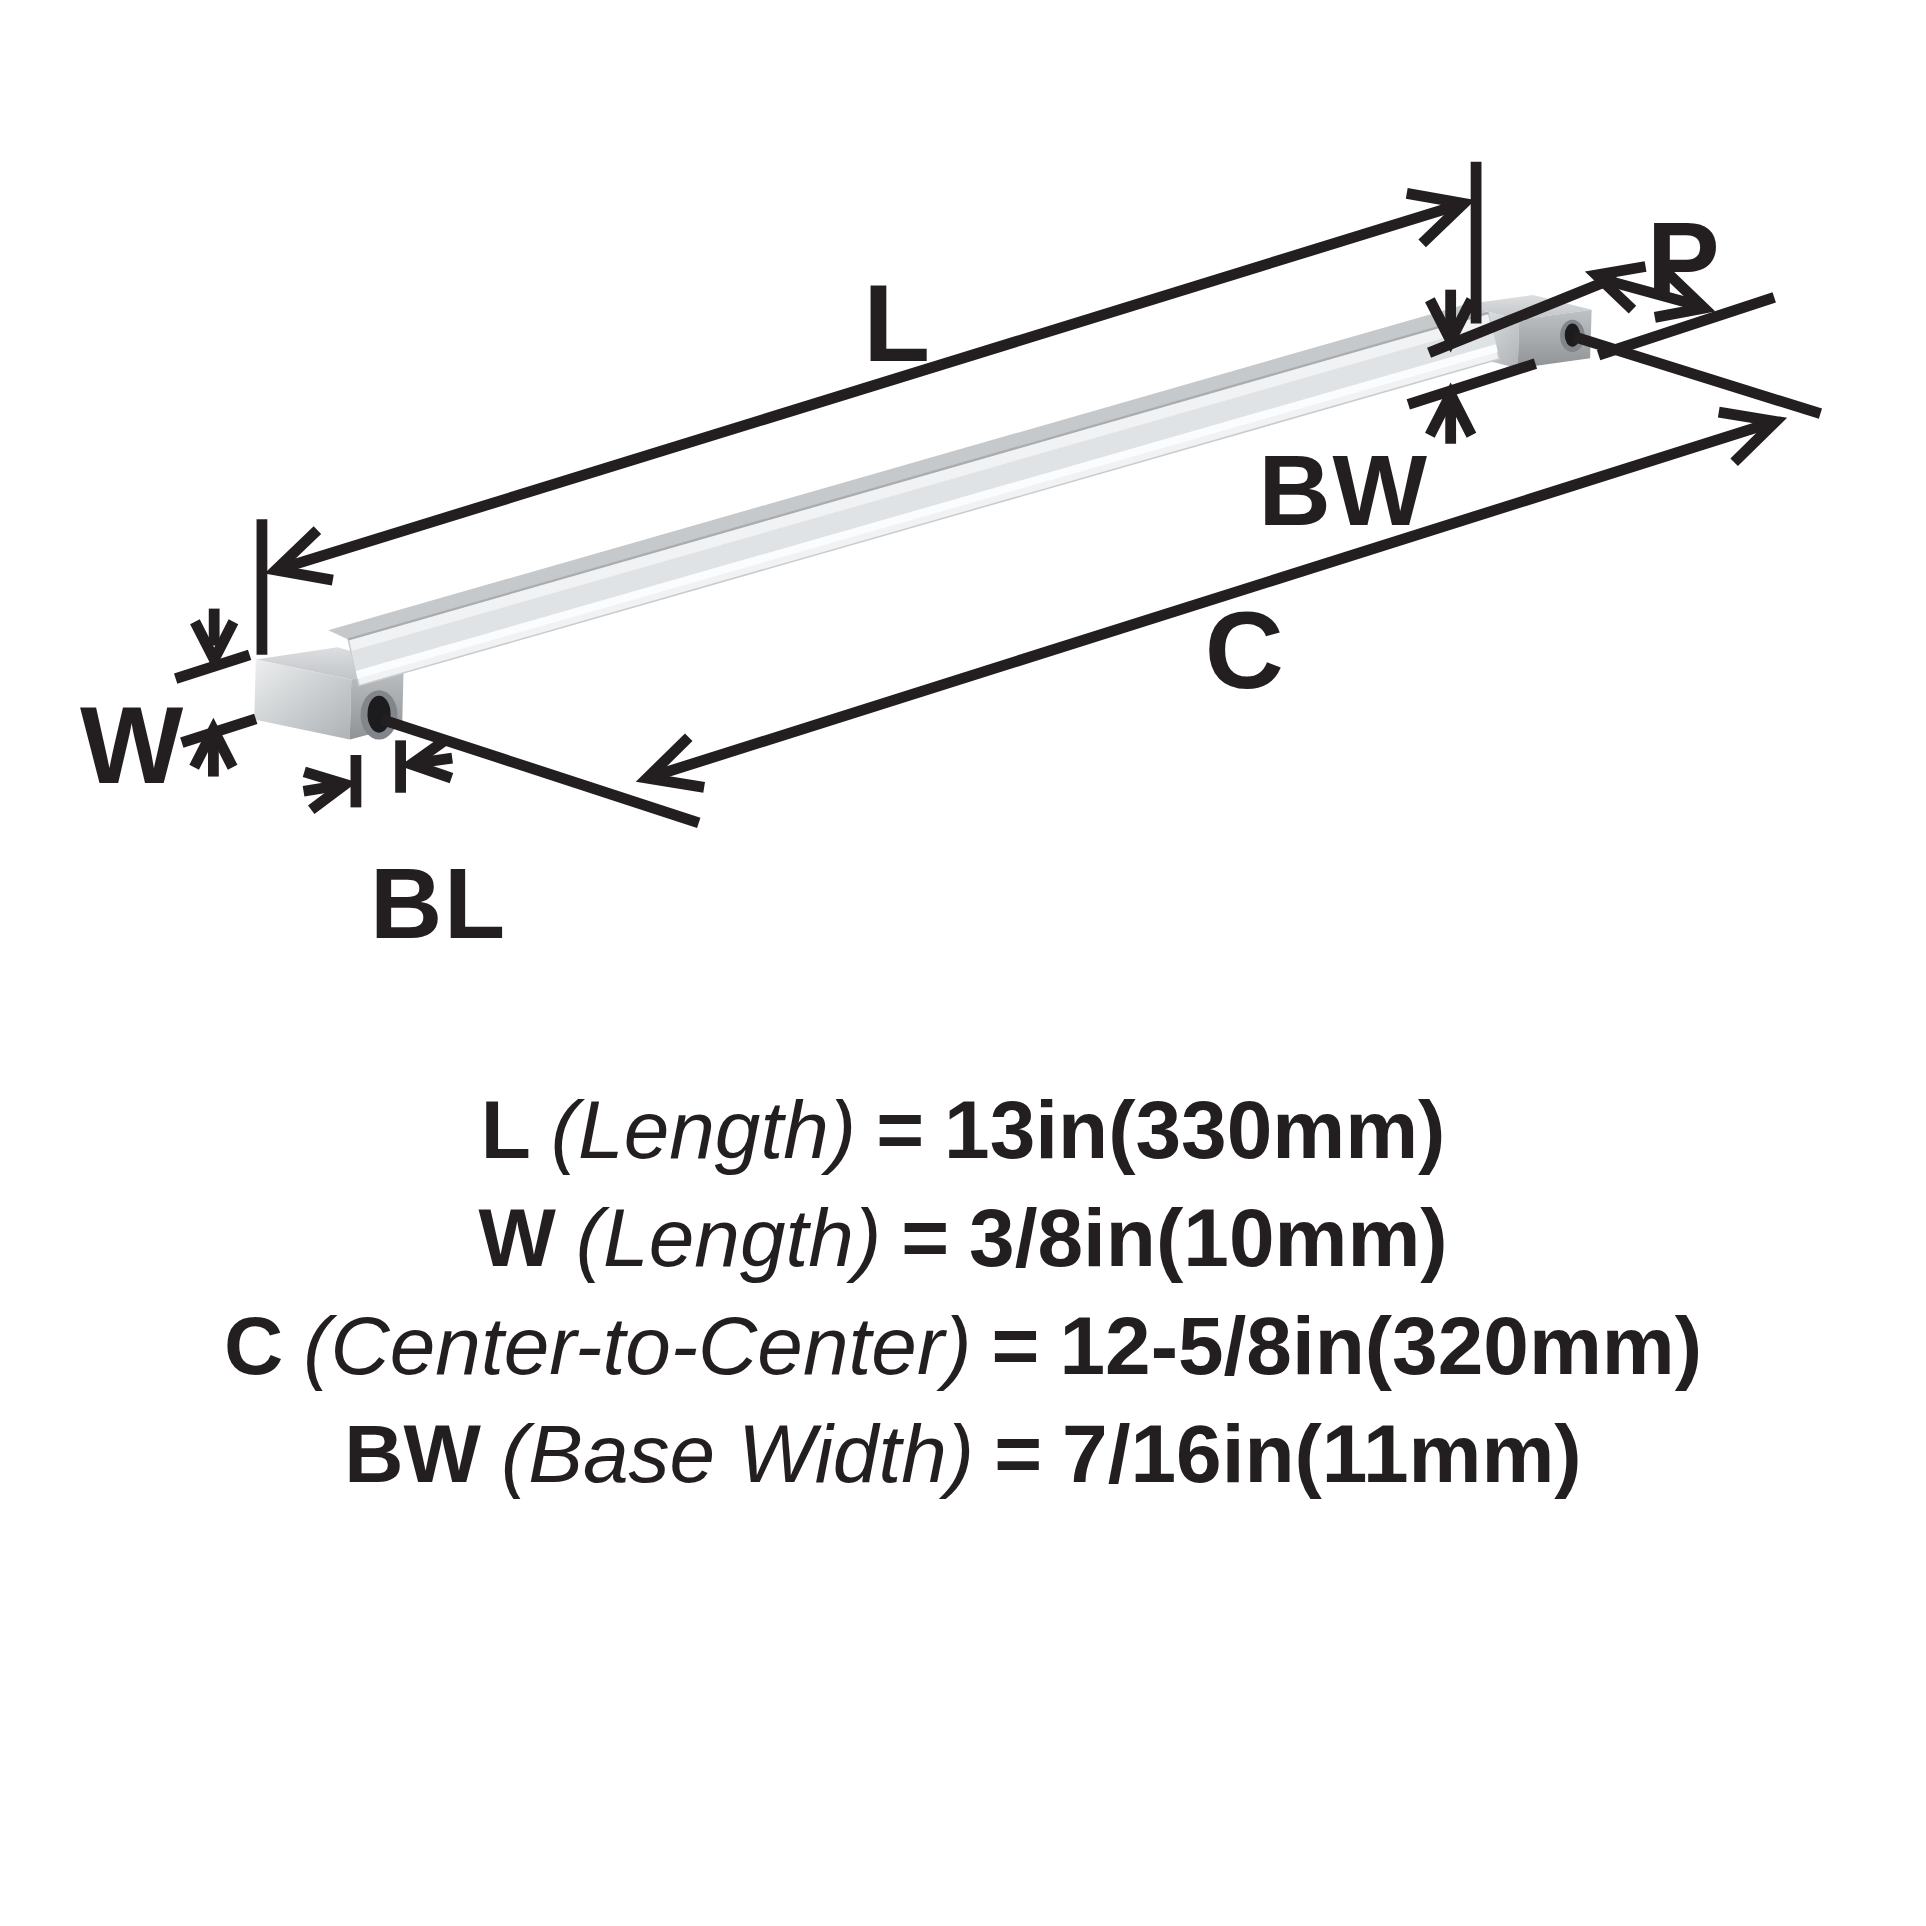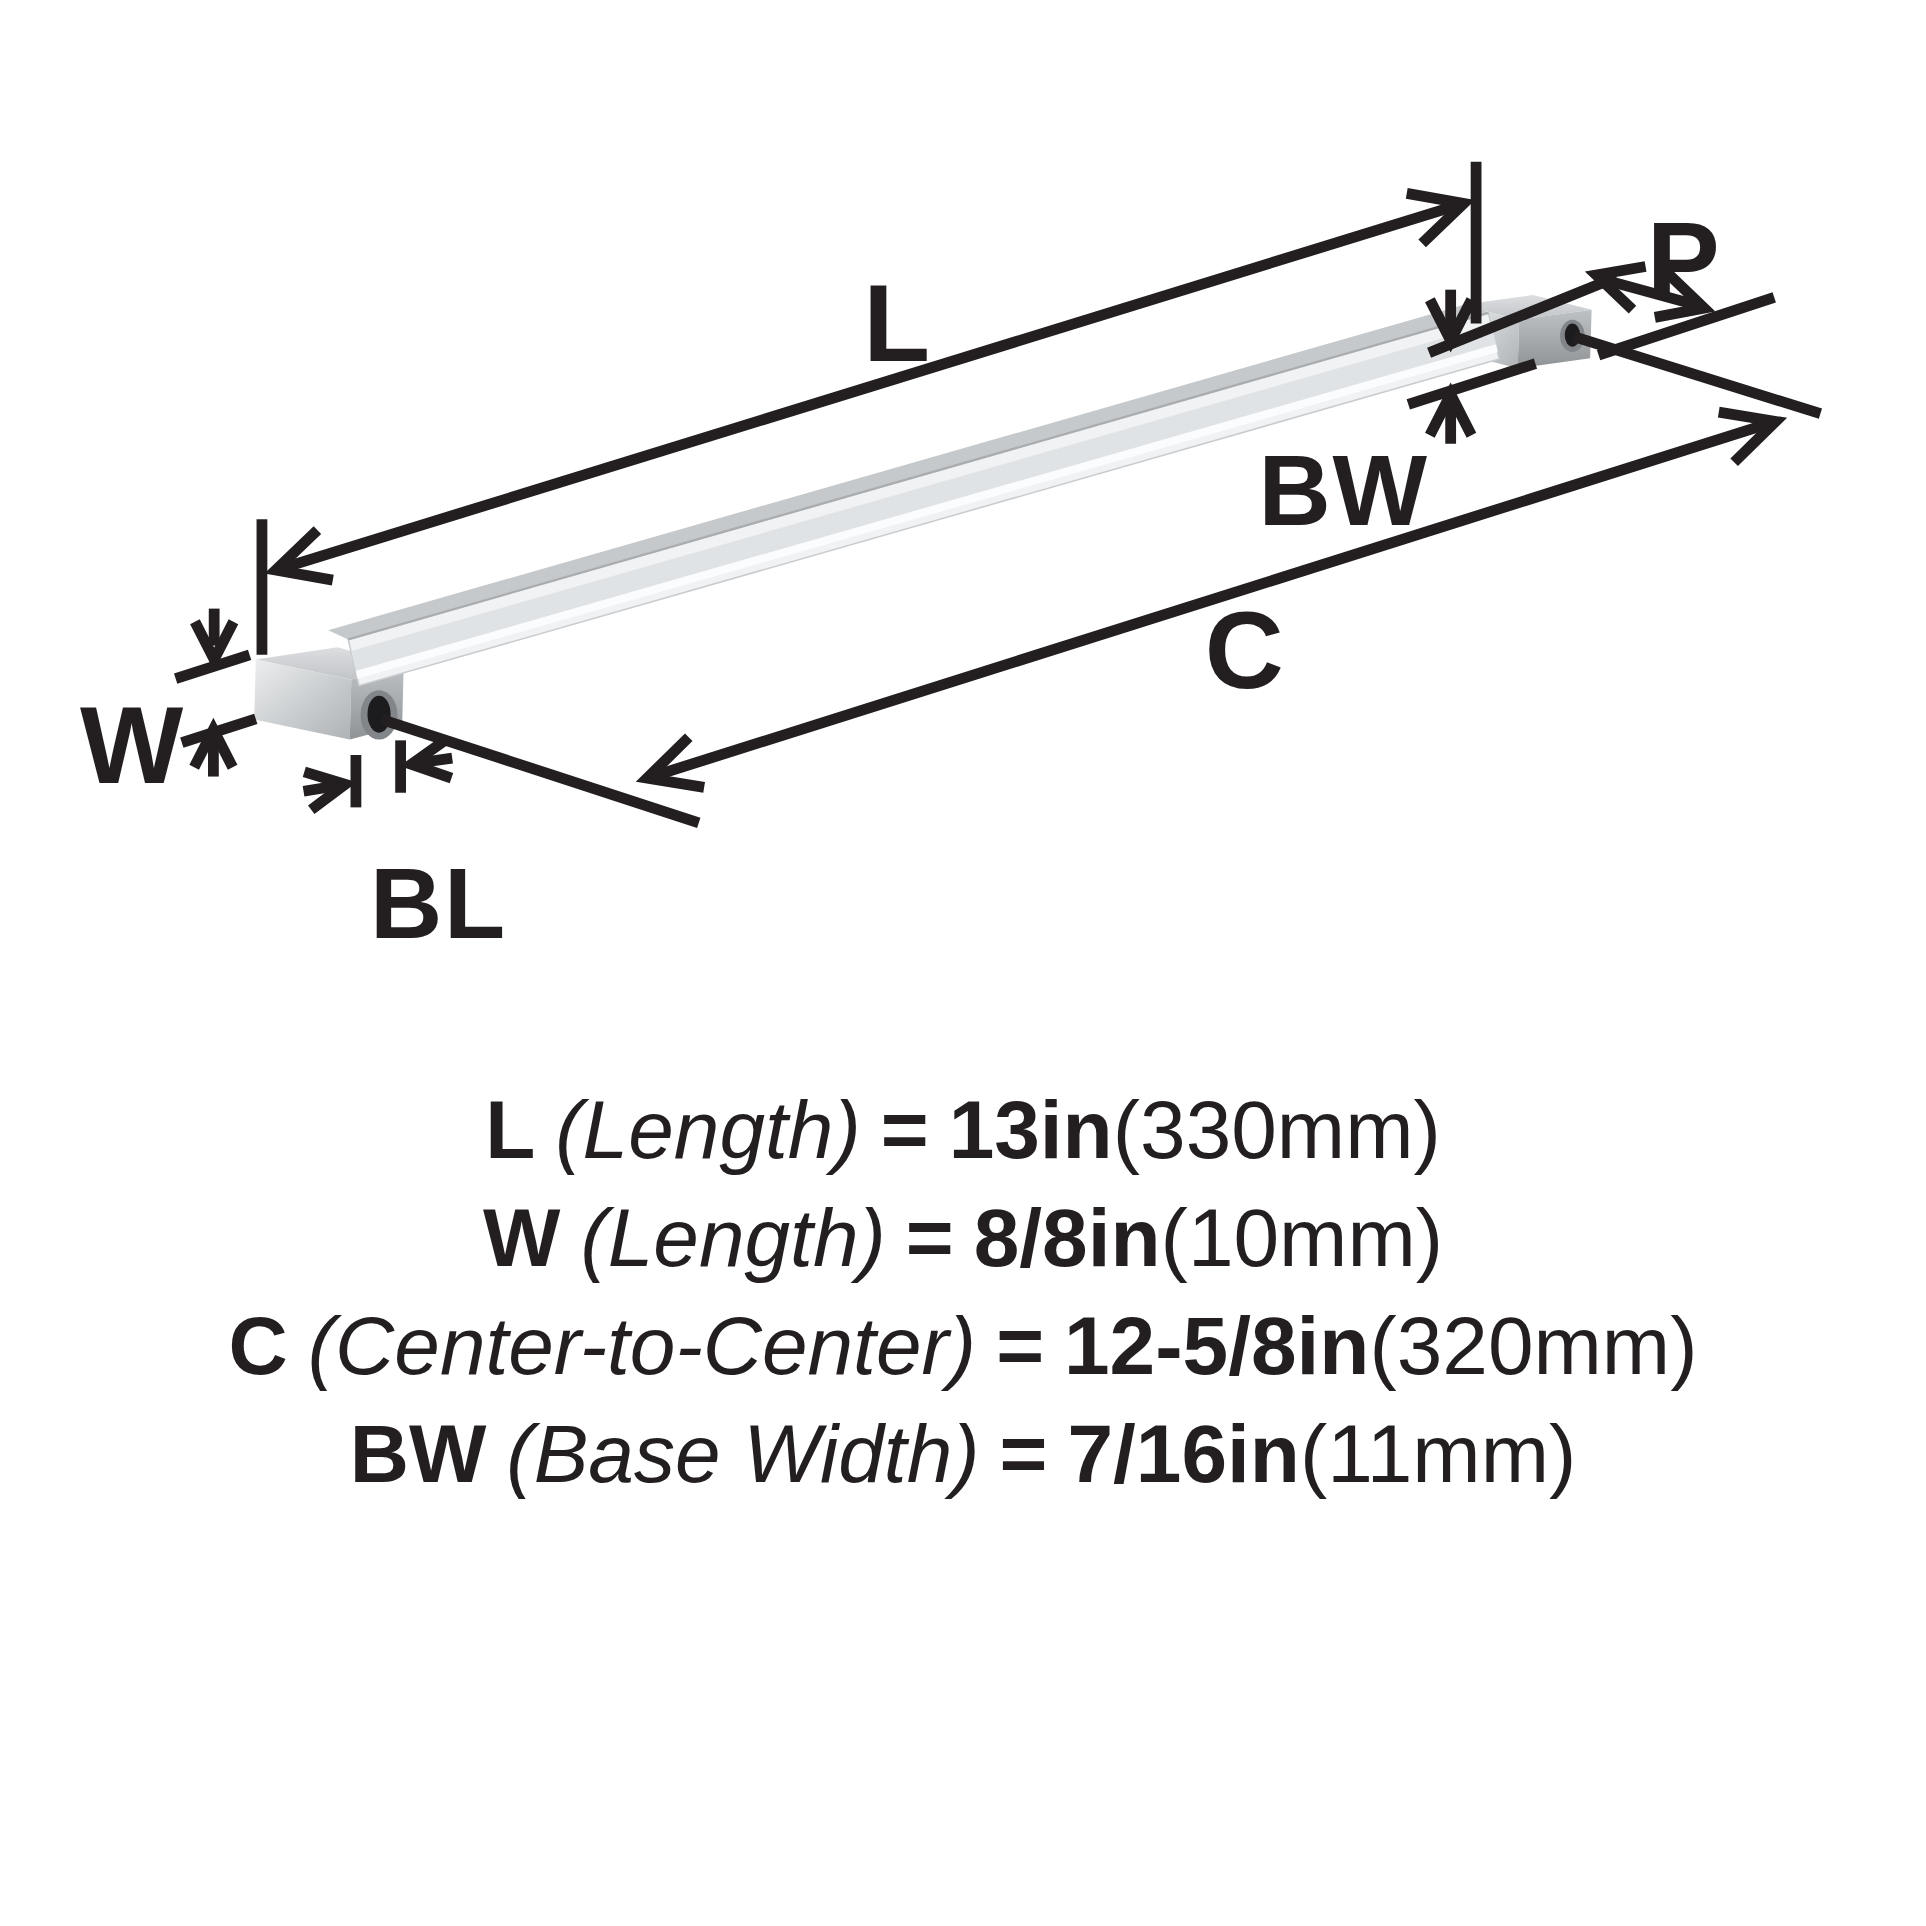--- a/index.html
+++ b/index.html
@@ -6,21 +6,21 @@
   .canvas{position:relative;width:1926px;height:1926px;background:#ffffff;overflow:hidden;
           font-family:"Liberation Sans",sans-serif;}
   svg.diagram{position:absolute;left:0;top:0;width:1926px;height:1926px;}
   .dlabel{font-family:"Liberation Sans",sans-serif;font-weight:bold;letter-spacing:2px;}
   .legend{position:absolute;left:0;top:1076px;width:1926px;text-align:center;color:#231f20;}
   .legend .row{font-size:82px;line-height:108px;white-space:nowrap;}
   .legend .b{font-weight:bold;}
   .legend .sym{margin-right:20px;}
   .legend .nm{margin-right:20px;font-weight:normal;font-style:italic;}
   .legend .eq{margin-right:20px;}
-  .legend .nm2{font-weight:normal;text-align:center;}
+  .legend .nm2{font-weight:bold;text-align:center;}
 </style>
 </head>
 <body>
 
 <div class="canvas">
 
   <svg class="diagram" viewBox="0 0 2500 2500">
     <defs>
       <linearGradient id="gFace" x1="0" y1="0" x2="1" y2="1">
         <stop offset="0" stop-color="#eceeef"></stop>
@@ -124,21 +124,21 @@
       <text class="dlabel" x="569" y="1218" font-size="130">BL</text>
       <text class="dlabel" x="1744" y="681" font-size="130">BW</text>
     </g>
   </svg>
 
   <div class="legend">
     <div class="row">
       <span class="b sym">L</span><span class="nm">(Length)</span><span class="b eq">=</span><span class="b val">13in</span><span class="nm2">(330mm)</span>
     </div>
     <div class="row">
-      <span class="b sym">W</span><span class="nm">(Length)</span><span class="b eq">=</span><span class="b val">8/8in</span><span class="nm2">(10mm)</span>
+      <span class="b sym">W</span><span class="nm">(Length)</span><span class="b eq">=</span><span class="b val">3/8in</span><span class="nm2">(10mm)</span>
     </div>
     <div class="row">
       <span class="b sym">C</span><span class="nm">(Center-to-Center)</span><span class="b eq">=</span><span class="b val">12-5/8in</span><span class="nm2">(320mm)</span>
     </div>
     <div class="row">
       <span class="b sym">BW</span><span class="nm">(Base Width)</span><span class="b eq">=</span><span class="b val">7/16in</span><span class="nm2">(11mm)</span>
     </div>
   </div>
 
 </div>

